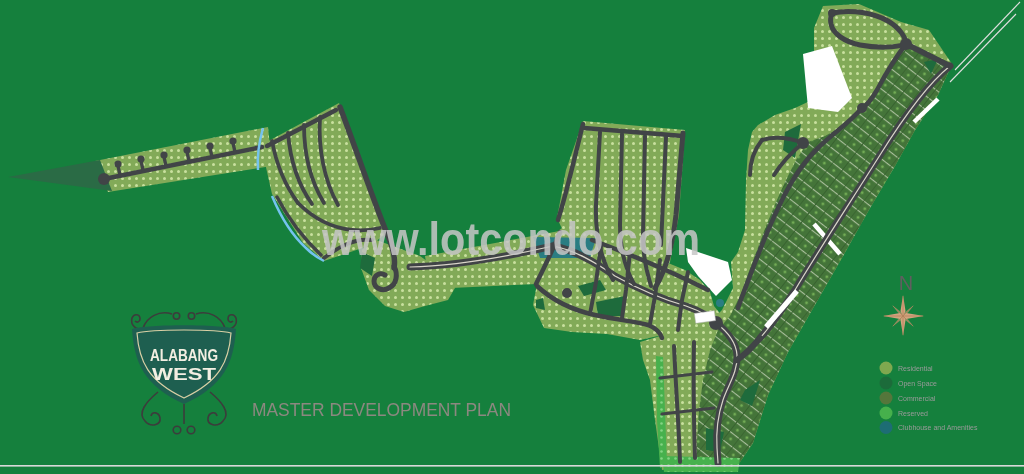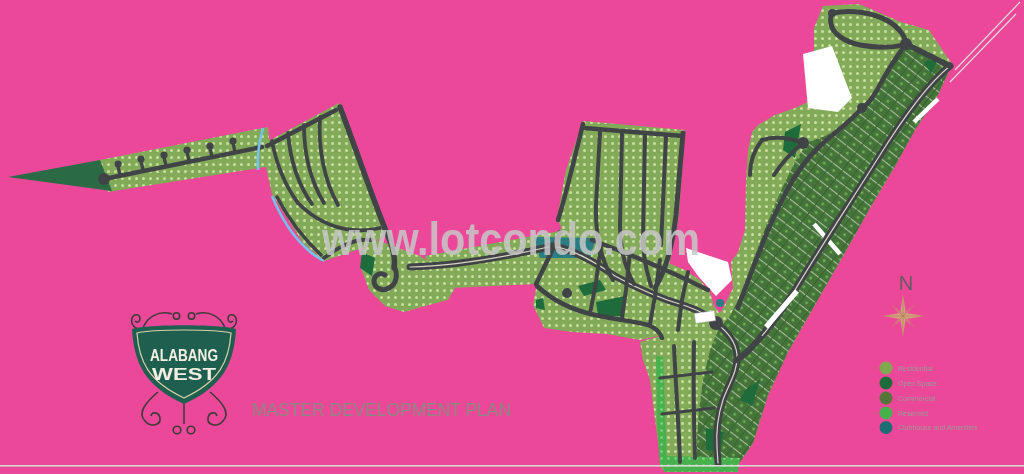--- a/index.html
+++ b/index.html
@@ -1,16 +1,16 @@
 <!DOCTYPE html>
 <html><head>
 <meta charset="utf-8">
 <style>
   html,body{margin:0;padding:0;background:#ffffff;}
-  #page{position:relative;width:1024px;height:474px;overflow:hidden;background:#ec4899;
+  #page{position:relative;width:1024px;height:474px;overflow:hidden;background:#15803d;
         font-family:"Liberation Sans",sans-serif;}
 </style>
 </head>
 <body>
 <div id="page">
 <svg width="1024" height="474" viewBox="0 0 1024 474">
 <defs>
   <pattern id="res" width="7" height="7" patternUnits="userSpaceOnUse">
     <rect width="7" height="7" fill="#82aa58"></rect>
     <circle cx="3.5" cy="3.5" r="1.5" fill="#c9e09e"></circle>

